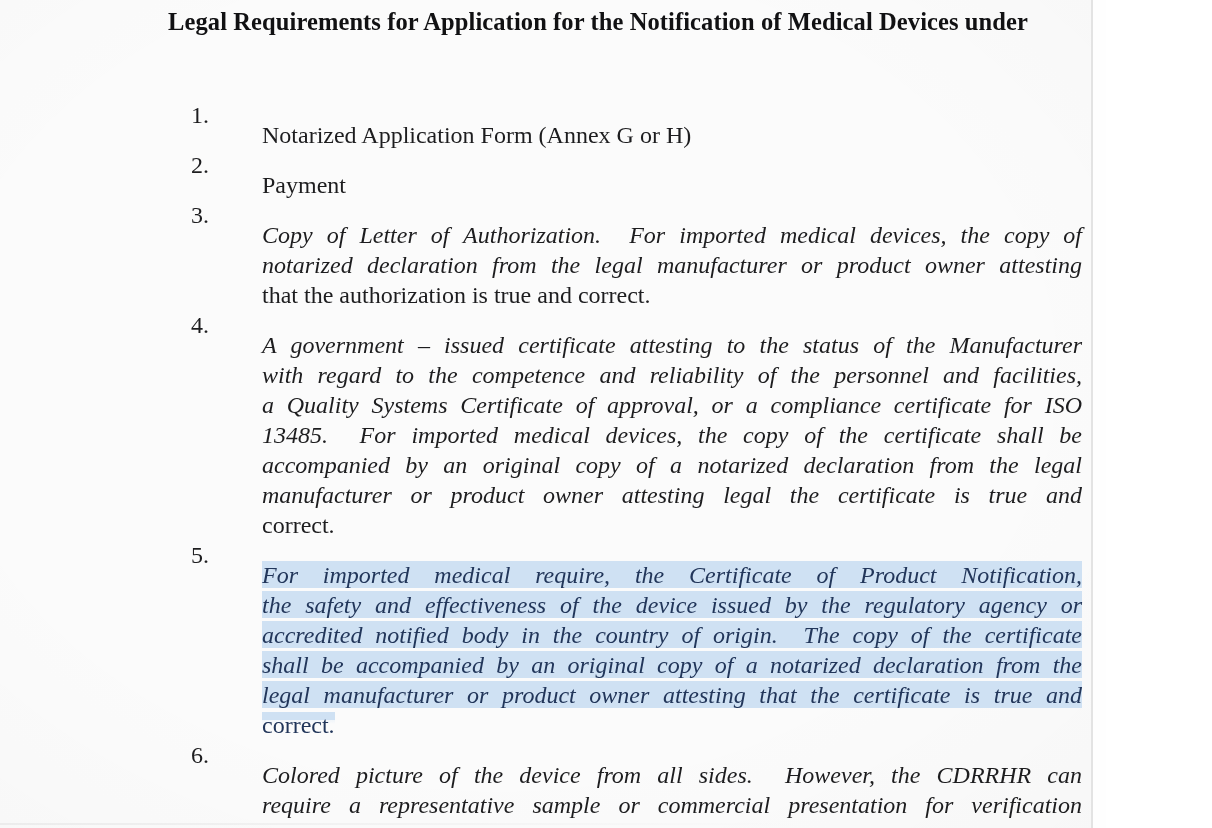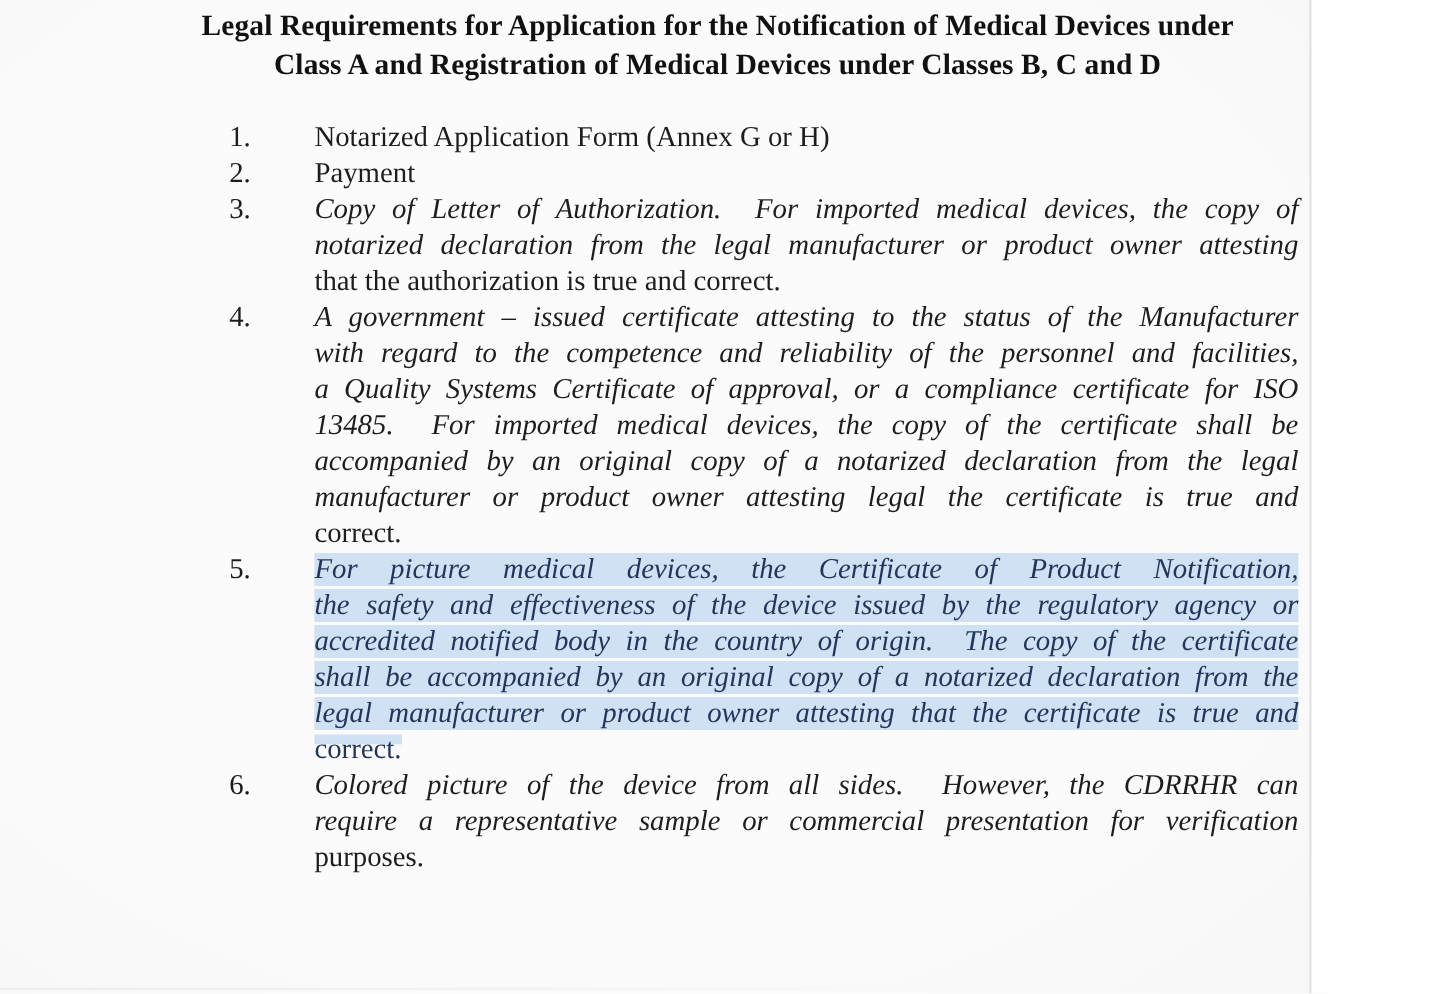--- a/index.html
+++ b/index.html
@@ -61,21 +61,21 @@
     padding: 0;
     list-style: none;
     font-size: 24px;
   }
   .req-item { display: flex; }
   .num {
     flex: 0 0 71px;
     width: 71px;
     line-height: 30px;
   }
-  .item-text { flex: 1 1 auto; min-width: 0; }
+  .item-text { flex: 1 1 auto; min-width: 0; margin-top: 20px; }
   .line {
     line-height: 30px;
     min-height: 30px;
     white-space: pre-wrap;
   }
   .line.justify {
     text-align: justify;
     text-align-last: justify;
     font-style: italic;
   }
@@ -94,21 +94,20 @@
 </style>
 </head>
 <body>
 
 <div class="page">
   <div class="edge-strip"></div>
   <div class="bottom-smudge"></div>
 
   <h1 class="doc-title">
     <span class="title-line">Legal Requirements for Application for the Notification of Medical Devices under</span>
-    <span class="title-line">Class A and Registration of Medical Devices under Classes B, C and D</span>
   </h1>
 
   <ol class="req-list" id="req-list">
       <li class="req-item">
         <span class="num">1.</span>
         <div class="item-text">
           <div class="line last">Notarized Application Form (Annex G or H)</div>
         </div>
       </li>
       <li class="req-item">
@@ -133,21 +132,21 @@
           <div class="line justify">a Quality Systems Certificate of approval, or a compliance certificate for ISO</div>
           <div class="line justify">13485.  For imported medical devices, the copy of the certificate shall be</div>
           <div class="line justify">accompanied by an original copy of a notarized declaration from the legal</div>
           <div class="line justify">manufacturer or product owner attesting legal the certificate is true and</div>
           <div class="line last">correct.</div>
         </div>
       </li>
       <li class="req-item">
         <span class="num">5.</span>
         <div class="item-text">
-          <div class="line justify hl">For picture medical devices, the Certificate of Product Notification,</div>
+          <div class="line justify hl">For imported medical require, the Certificate of Product Notification,</div>
           <div class="line justify hl">the safety and effectiveness of the device issued by the regulatory agency or</div>
           <div class="line justify hl">accredited notified body in the country of origin.  The copy of the certificate</div>
           <div class="line justify hl">shall be accompanied by an original copy of a notarized declaration from the</div>
           <div class="line justify hl">legal manufacturer or product owner attesting that the certificate is true and</div>
           <div class="line last hl-last"><span class="partial">correct.</span></div>
         </div>
       </li>
       <li class="req-item">
         <span class="num">6.</span>
         <div class="item-text">

